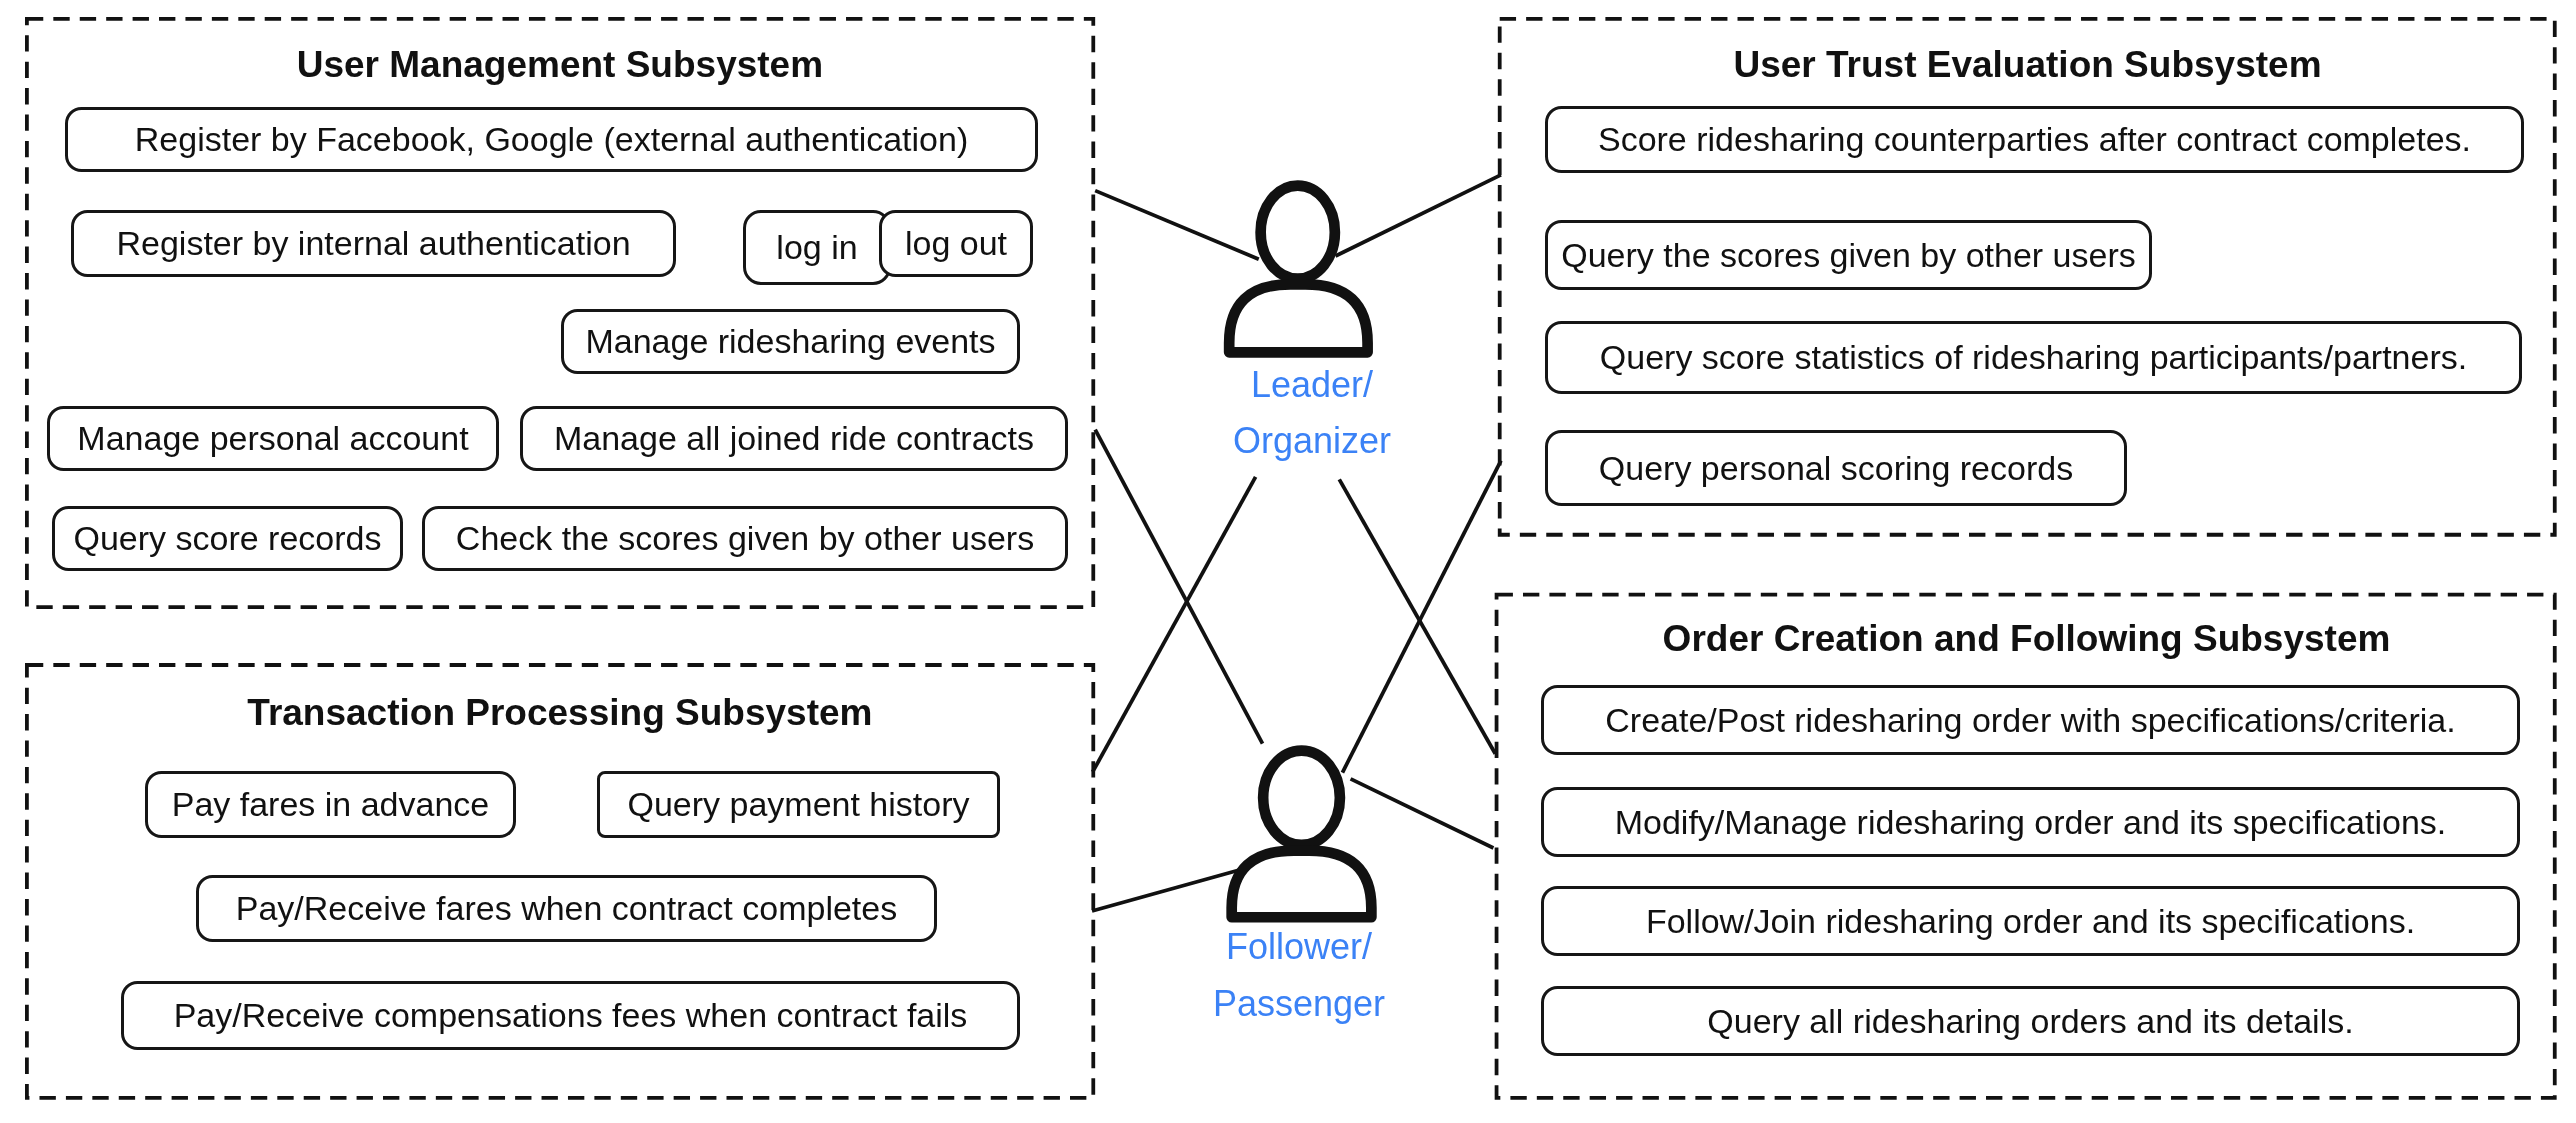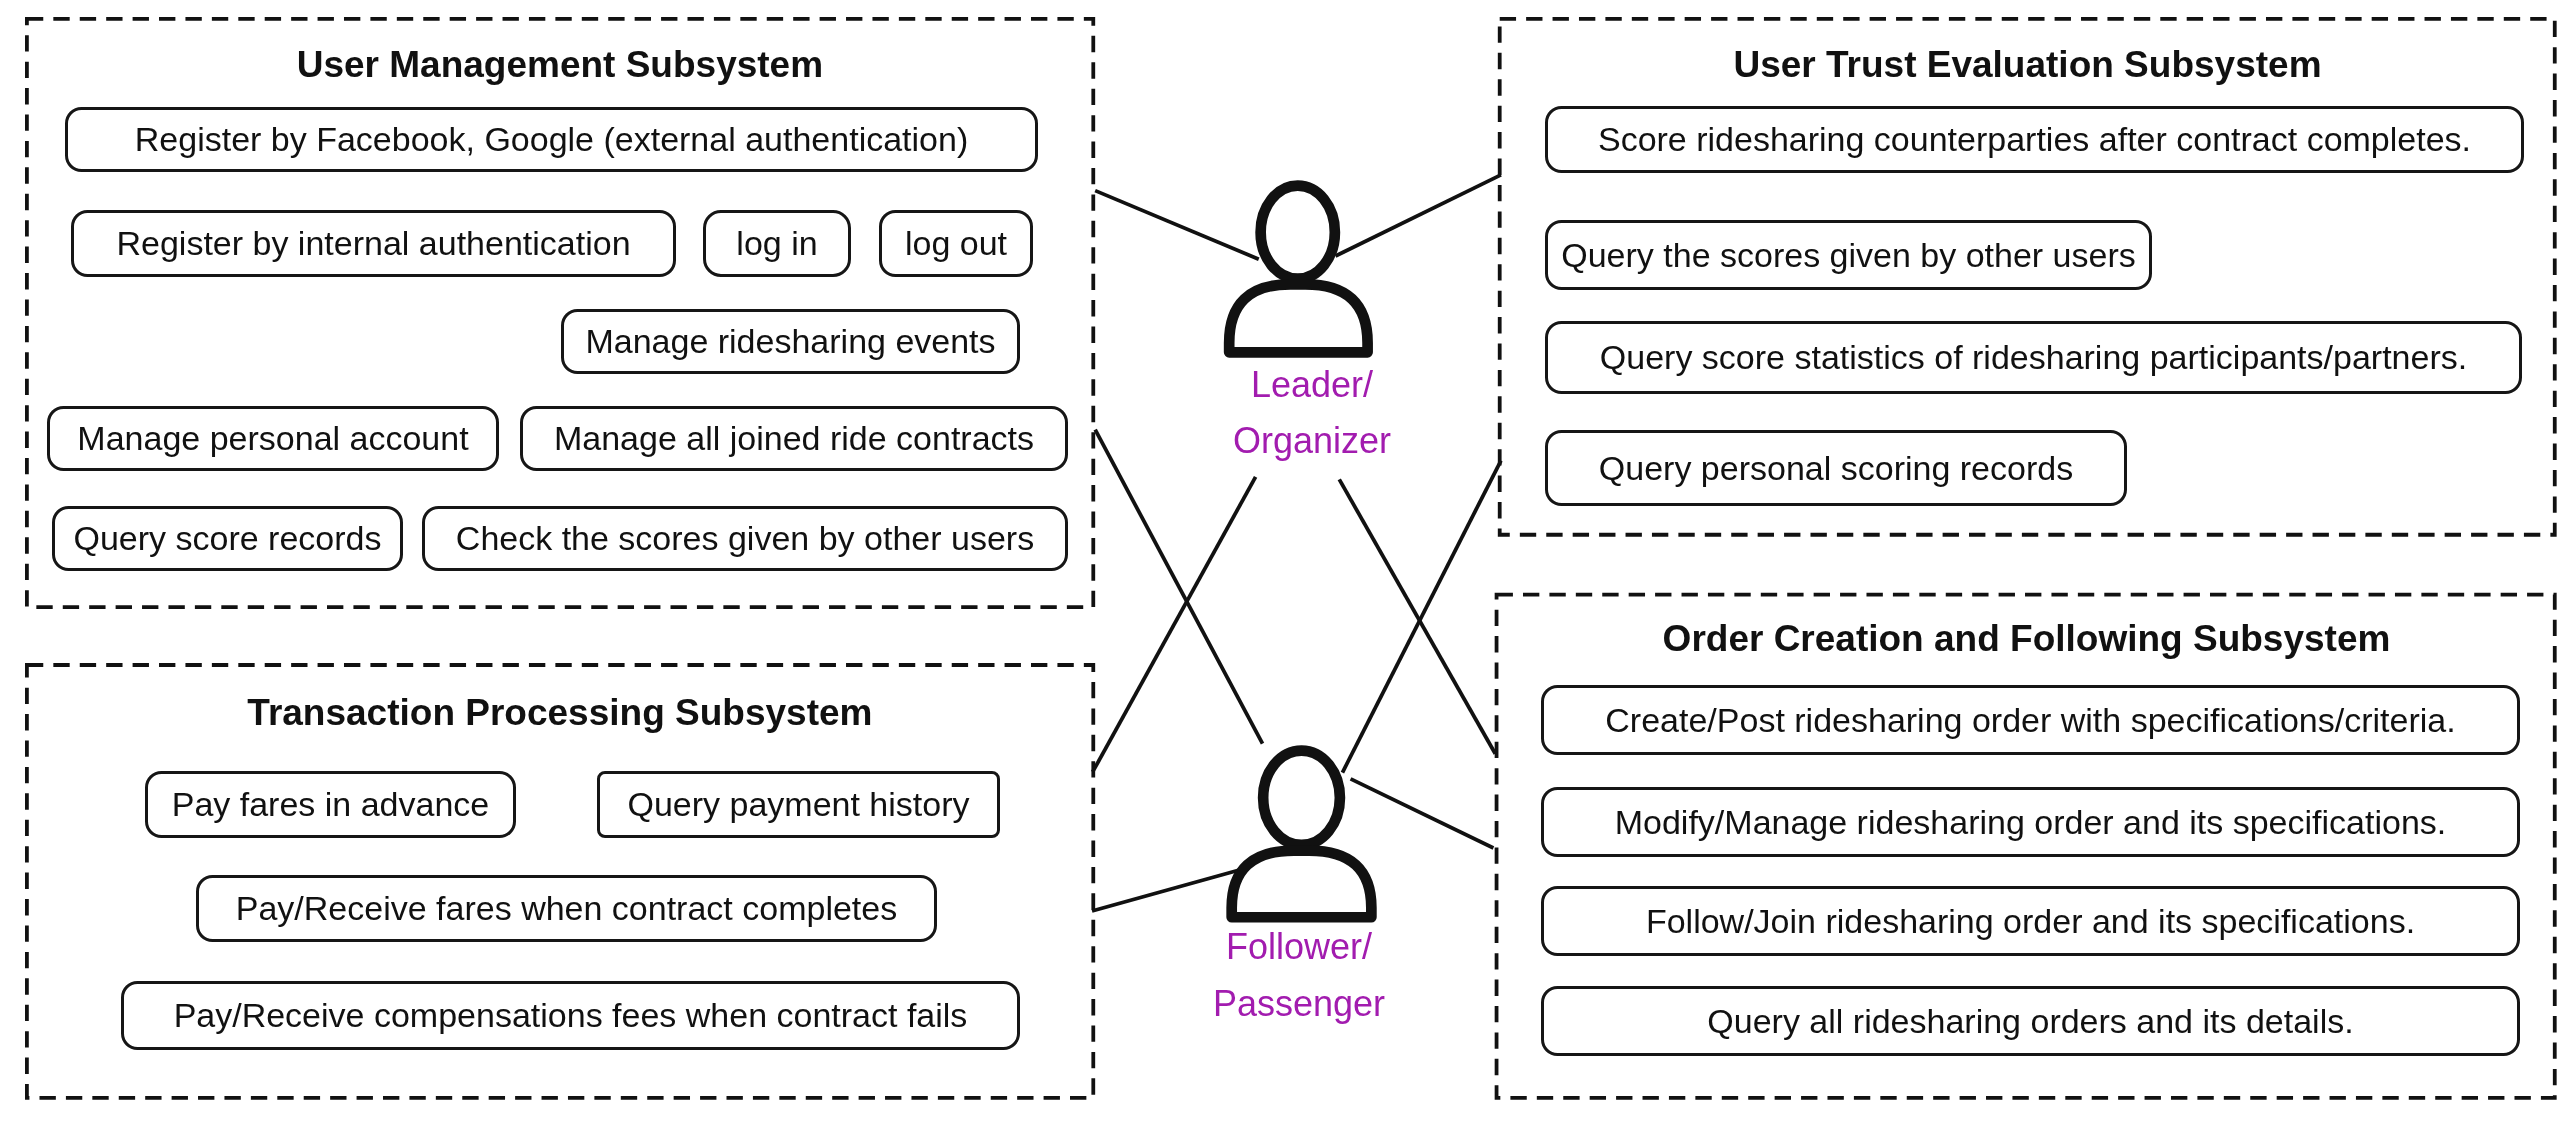--- a/index.html
+++ b/index.html
@@ -41,21 +41,21 @@
     overflow: hidden;
     display: flex;
     align-items: center;
     justify-content: center;
   }
   .actor-label {
     position: absolute;
     z-index: 3;
     text-align: center;
     font-size: 36px;
-    color: #a21caf;
+    color: #3b82f6;
     white-space: nowrap;
   }
 </style>
 </head>
 <body>
 
 <div id="canvas">
 
   <svg id="wires" width="2576" height="1123" viewBox="0 0 4093 1785">
 
@@ -81,21 +81,21 @@
     <g>
       <ellipse cx="2068" cy="1268" rx="61" ry="75" fill="#ffffff" stroke="#111111" stroke-width="17"></ellipse>
       <path d="M 1957 1458 L 1957 1443 Q 1957 1352 2056 1352 L 2080 1352 Q 2179 1352 2179 1443 L 2179 1458 Z" fill="#ffffff" stroke="#111111" stroke-width="17" stroke-linejoin="round"></path>
     </g>
   </svg>
 
   <div class="sys-title" style="left:26.4px; top:44px; width:1067px;">User Management Subsystem</div>
 
   <div class="chip" style="left:65px; top:107px; width:973px; height:65px;">Register by Facebook, Google (external authentication)</div>
   <div class="chip" style="left:71px; top:210px; width:605px; height:67px;">Register by internal authentication</div>
-  <div class="chip" style="left:703px; top:210px; width:148px; height:67px;border-radius:18px;">log in</div>
+  <div class="chip" style="left:743px; top:210px; width:148px; height:75px;border-radius:18px;">log in</div>
   <div class="chip" style="left:879px; top:210px; width:154px; height:67px;">log out</div>
   <div class="chip" style="left:561px; top:309px; width:459px; height:65px;">Manage ridesharing events</div>
   <div class="chip" style="left:47px; top:406px; width:452px; height:65px;">Manage personal account</div>
   <div class="chip" style="left:520px; top:406px; width:548px; height:65px;">Manage all joined ride contracts</div>
   <div class="chip" style="left:52px; top:506px; width:351px; height:65px;">Query score records</div>
   <div class="chip" style="left:422px; top:506px; width:646px; height:65px;">Check the scores given by other users</div>
 
   <div class="sys-title" style="left:1500px; top:44px; width:1055px;">User Trust Evaluation Subsystem</div>
 
   <div class="chip" style="left:1545px; top:106px; width:979px; height:67px;">Score ridesharing counterparties after contract completes.</div>

